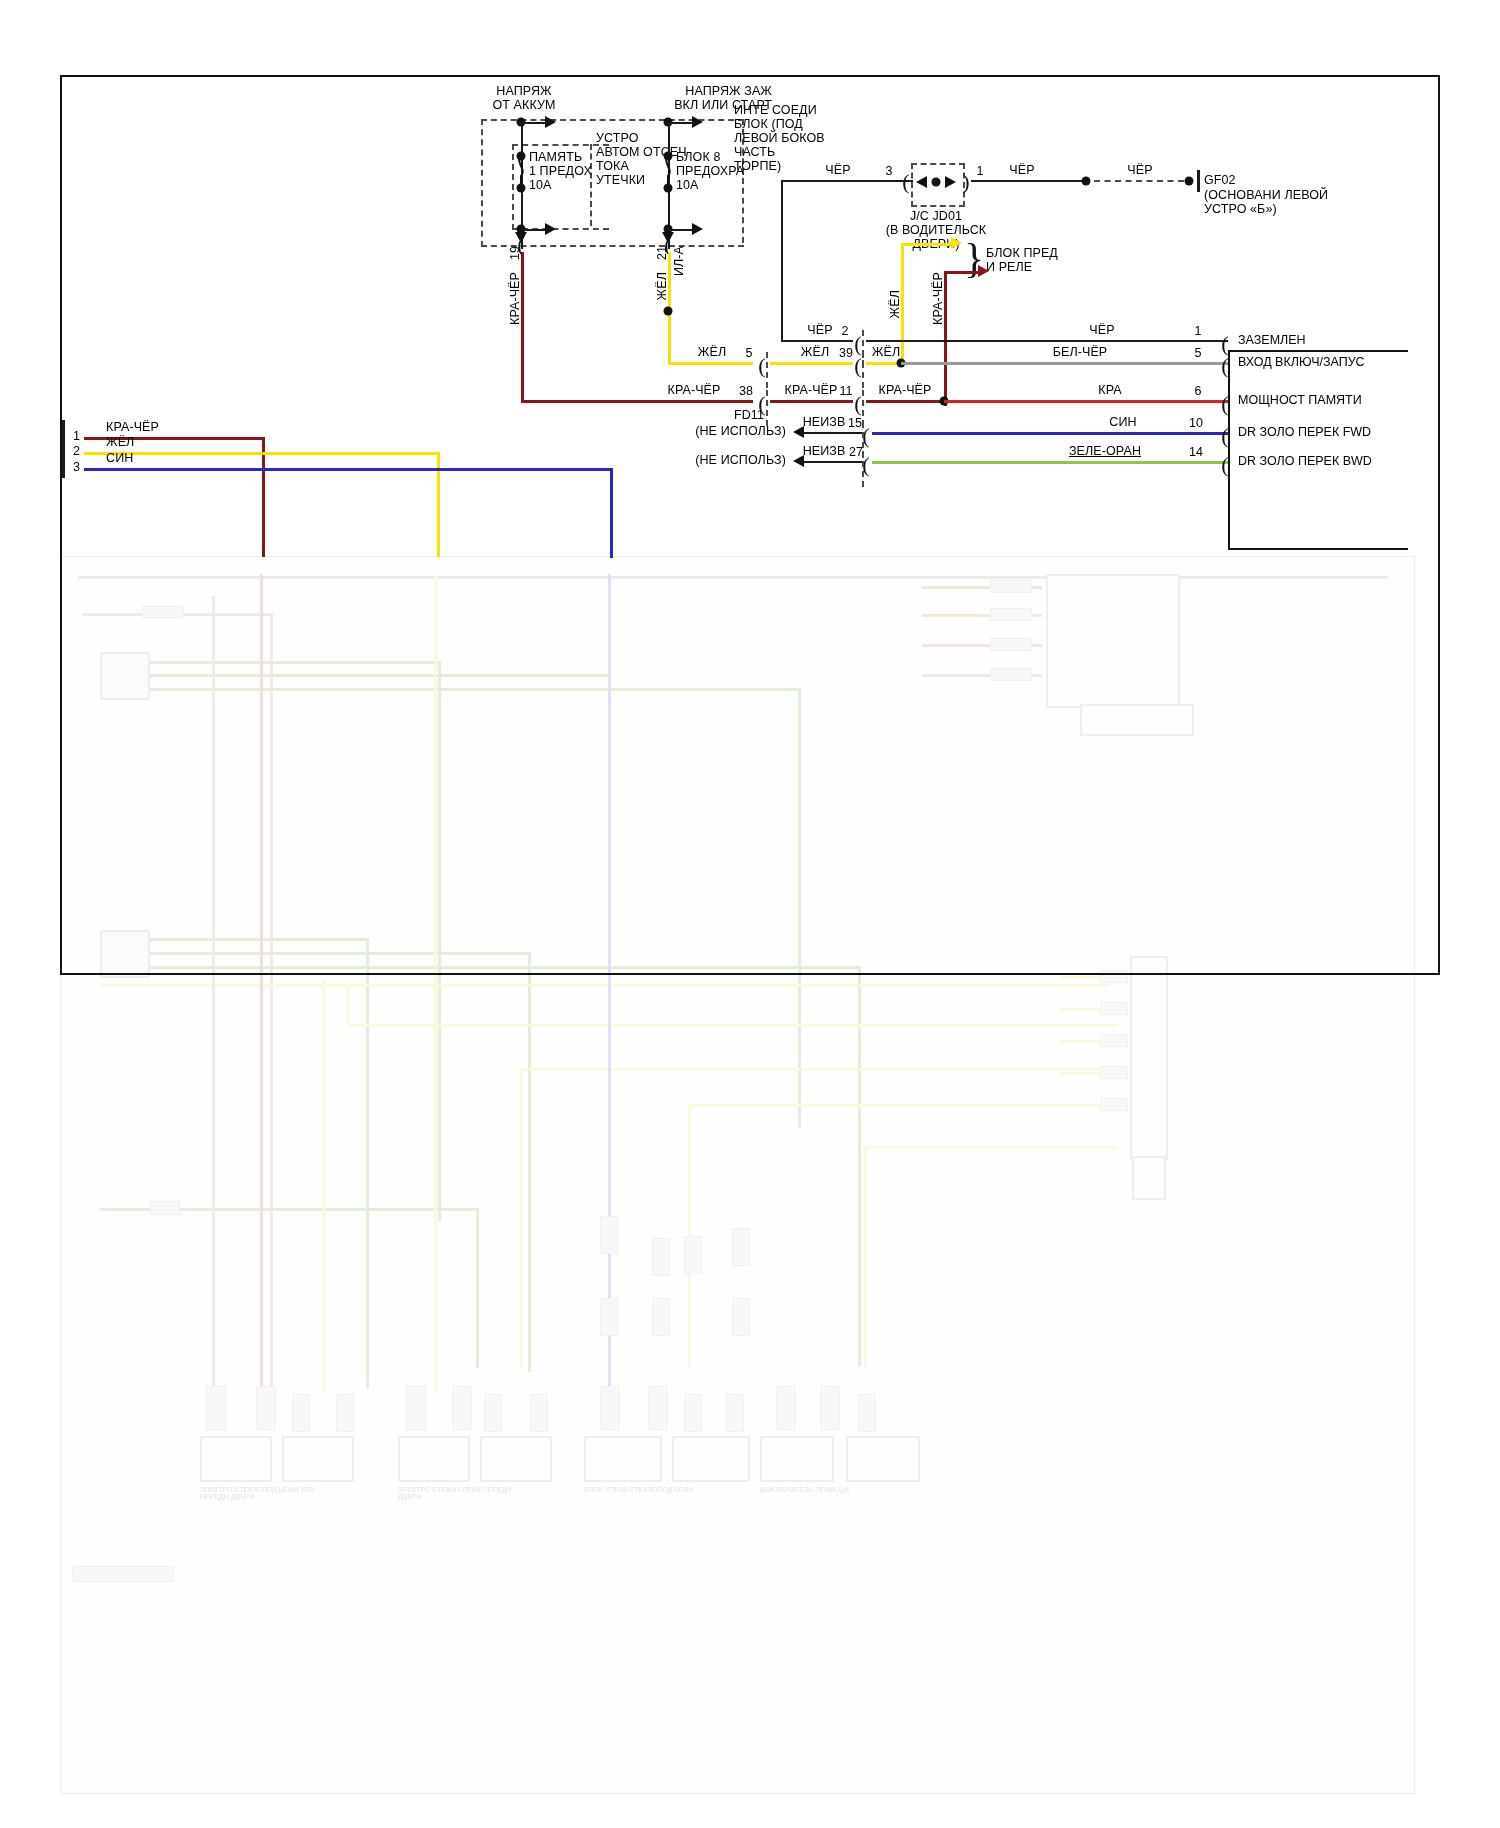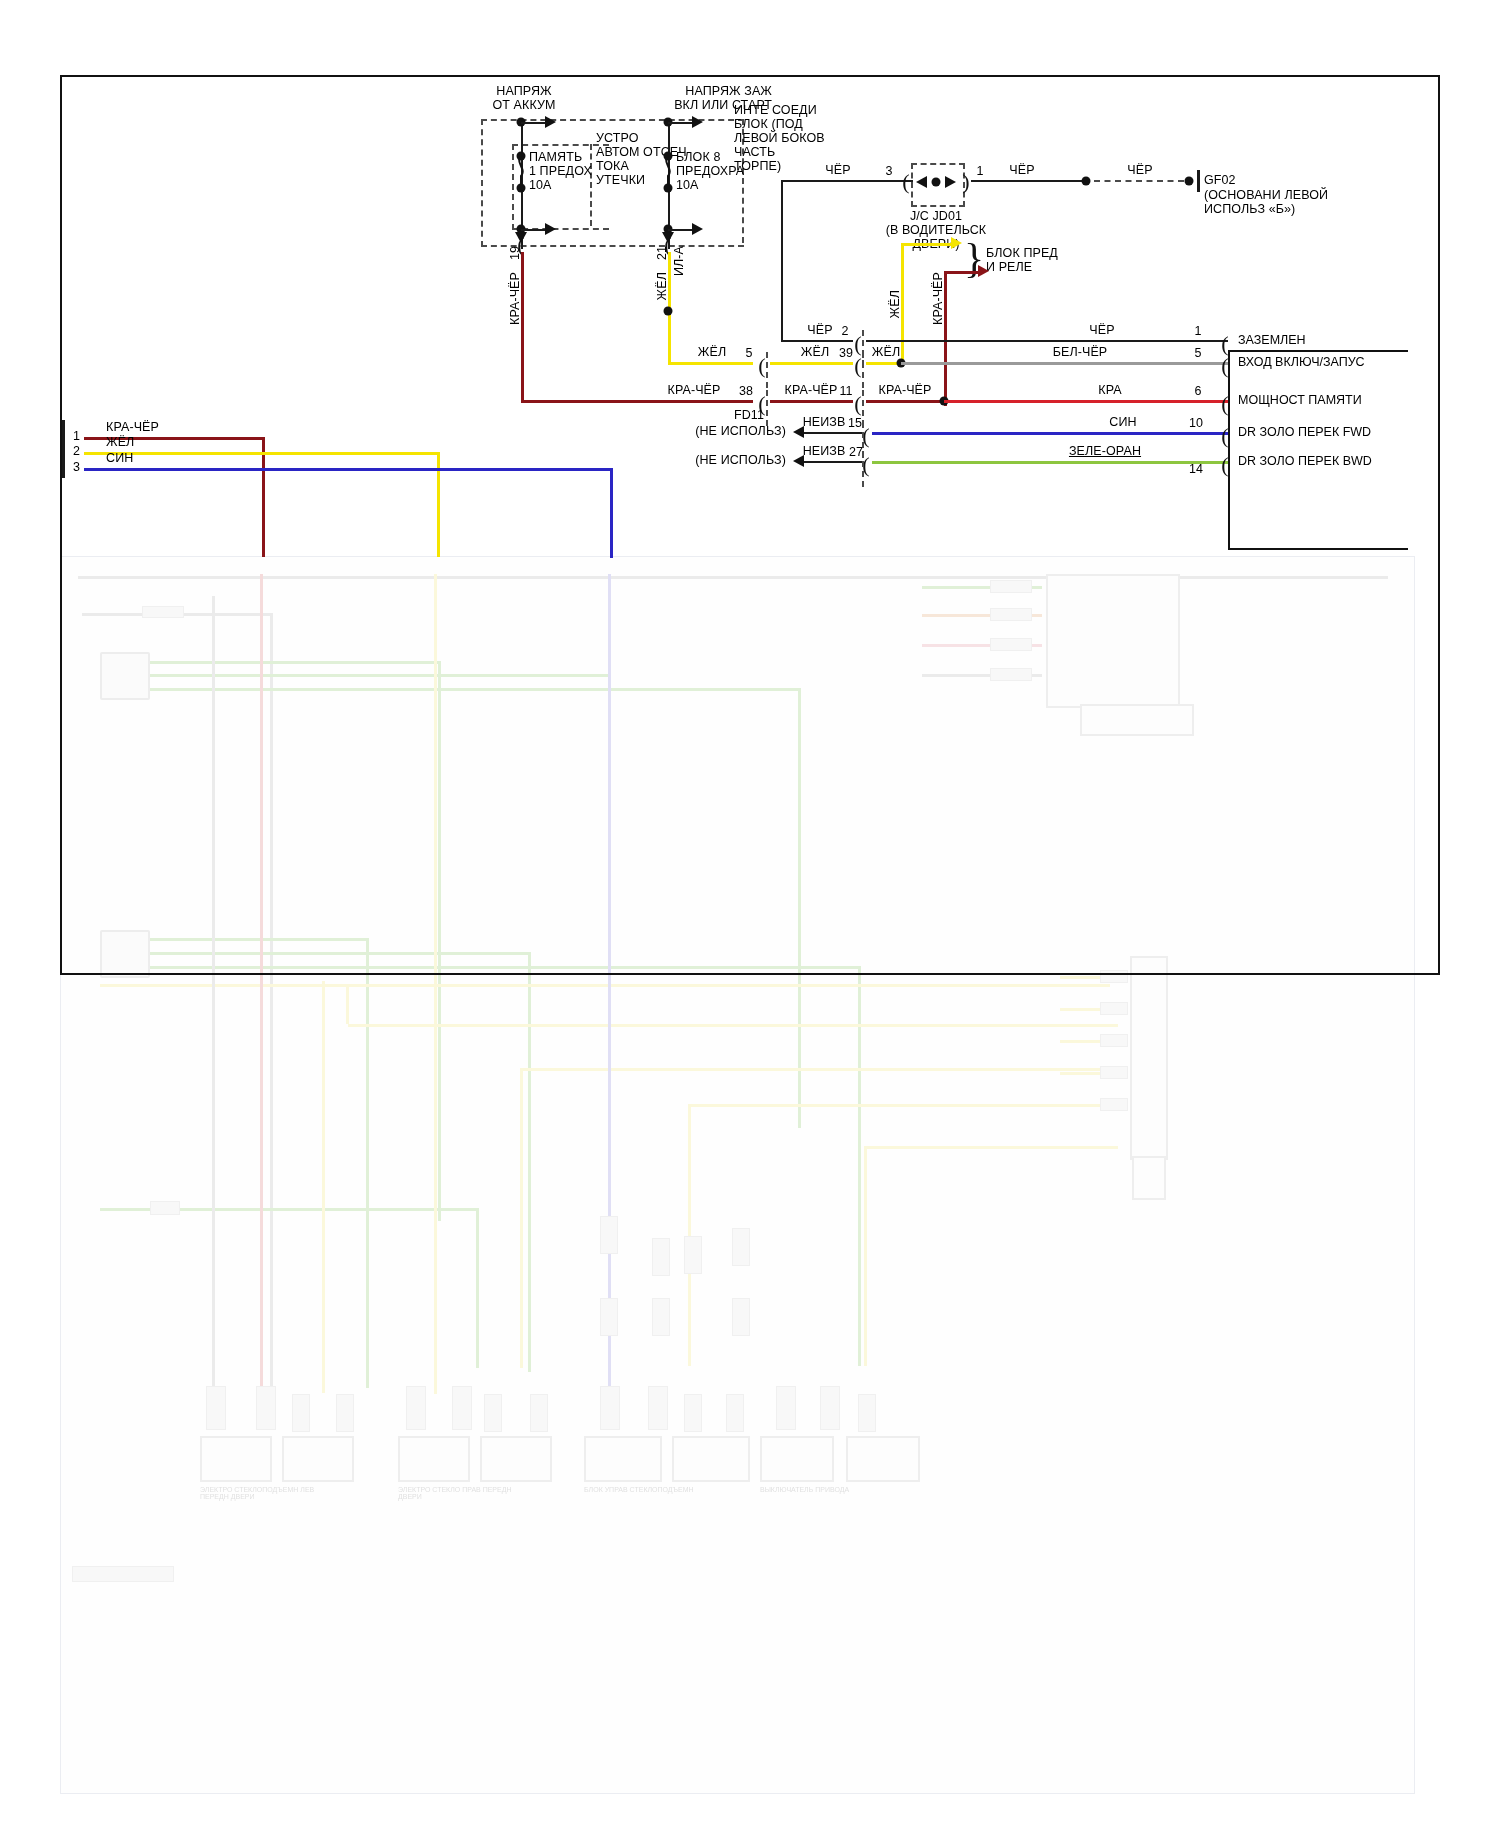--- a/index.html
+++ b/index.html
@@ -304,21 +304,21 @@
 
   <div class="w wh blk thin" style="left:971px;top:180px;width:112px;"></div>
   <div class="lbl c" style="left:1022px;top:163px;">ЧЁР</div>
   <div class="dot" style="left:1086px;top:181px;"></div>
   <div class="dline" style="left:1094px;top:180px;width:90px;"></div>
   <div class="lbl c" style="left:1140px;top:163px;">ЧЁР</div>
   <div class="dot" style="left:1189px;top:181px;"></div>
   <div class="w wv blk" style="left:1197px;top:170px;height:22px;border-left-width:3px;"></div>
   <div class="lbl" style="left:1204px;top:173px;">GF02</div>
   <div class="lbl" style="left:1204px;top:188px;">(ОСНОВАНИ ЛЕВОЙ</div>
-  <div class="lbl" style="left:1204px;top:202px;">ИСПОЛЬЗ «Б»)</div>
+  <div class="lbl" style="left:1204px;top:202px;">УСТРО «Б»)</div>
 
   <div class="w wv blk thinv" style="left:781px;top:180px;height:160px;"></div>
 
   <div class="lbl" style="left:986px;top:246px;">БЛОК ПРЕД</div>
   <div class="lbl" style="left:986px;top:260px;">И РЕЛЕ</div>
   <div class="brk" style="left:974px;top:258px;font-size:42px;">}</div>
 
   <div class="w wv yel" style="left:901px;top:243px;height:120px;"></div>
   <div class="w wh yel" style="left:901px;top:243px;width:52px;"></div>
   <div class="arrR arrRyel" style="left:951px;top:243px;"></div>
@@ -417,21 +417,21 @@
   <div class="lbl r" style="left:786px;top:453px;">(НЕ ИСПОЛЬЗ)</div>
   <div class="arrL" style="left:793px;top:461px;"></div>
   <div class="w wh blk thin" style="left:804px;top:461px;width:58px;"></div>
   <div class="lbl c" style="left:824px;top:444px;">НЕИЗВ</div>
   <div class="lbl c" style="left:856px;top:445px;">27</div>
   <div class="brk" style="left:866px;top:465px;">(</div>
   <div class="dlinev" style="left:862px;top:451px;height:36px;"></div>
 
   <div class="w wh grn" style="left:872px;top:461px;width:356px;"></div>
   <div class="lbl c" style="left:1105px;top:444px;text-decoration:underline;">ЗЕЛЕ-ОРАН</div>
-  <div class="lbl c" style="left:1196px;top:462px;">14</div>
+  <div class="lbl c" style="left:1196px;top:445px;">14</div>
   <div class="brk" style="left:1225px;top:465px;">(</div>
 
   <div id="rblock"></div>
   <div class="rbl" style="left:1238px;top:333px;">ЗАЗЕМЛЕН</div>
   <div class="rbl" style="left:1238px;top:355px;">ВХОД ВКЛЮЧ/ЗАПУС</div>
   <div class="rbl" style="left:1238px;top:393px;">МОЩНОСТ ПАМЯТИ</div>
   <div class="rbl" style="left:1238px;top:425px;">DR ЗОЛО ПЕРЕК FWD</div>
   <div class="rbl" style="left:1238px;top:454px;">DR ЗОЛО ПЕРЕК BWD</div>
 
 </div>

